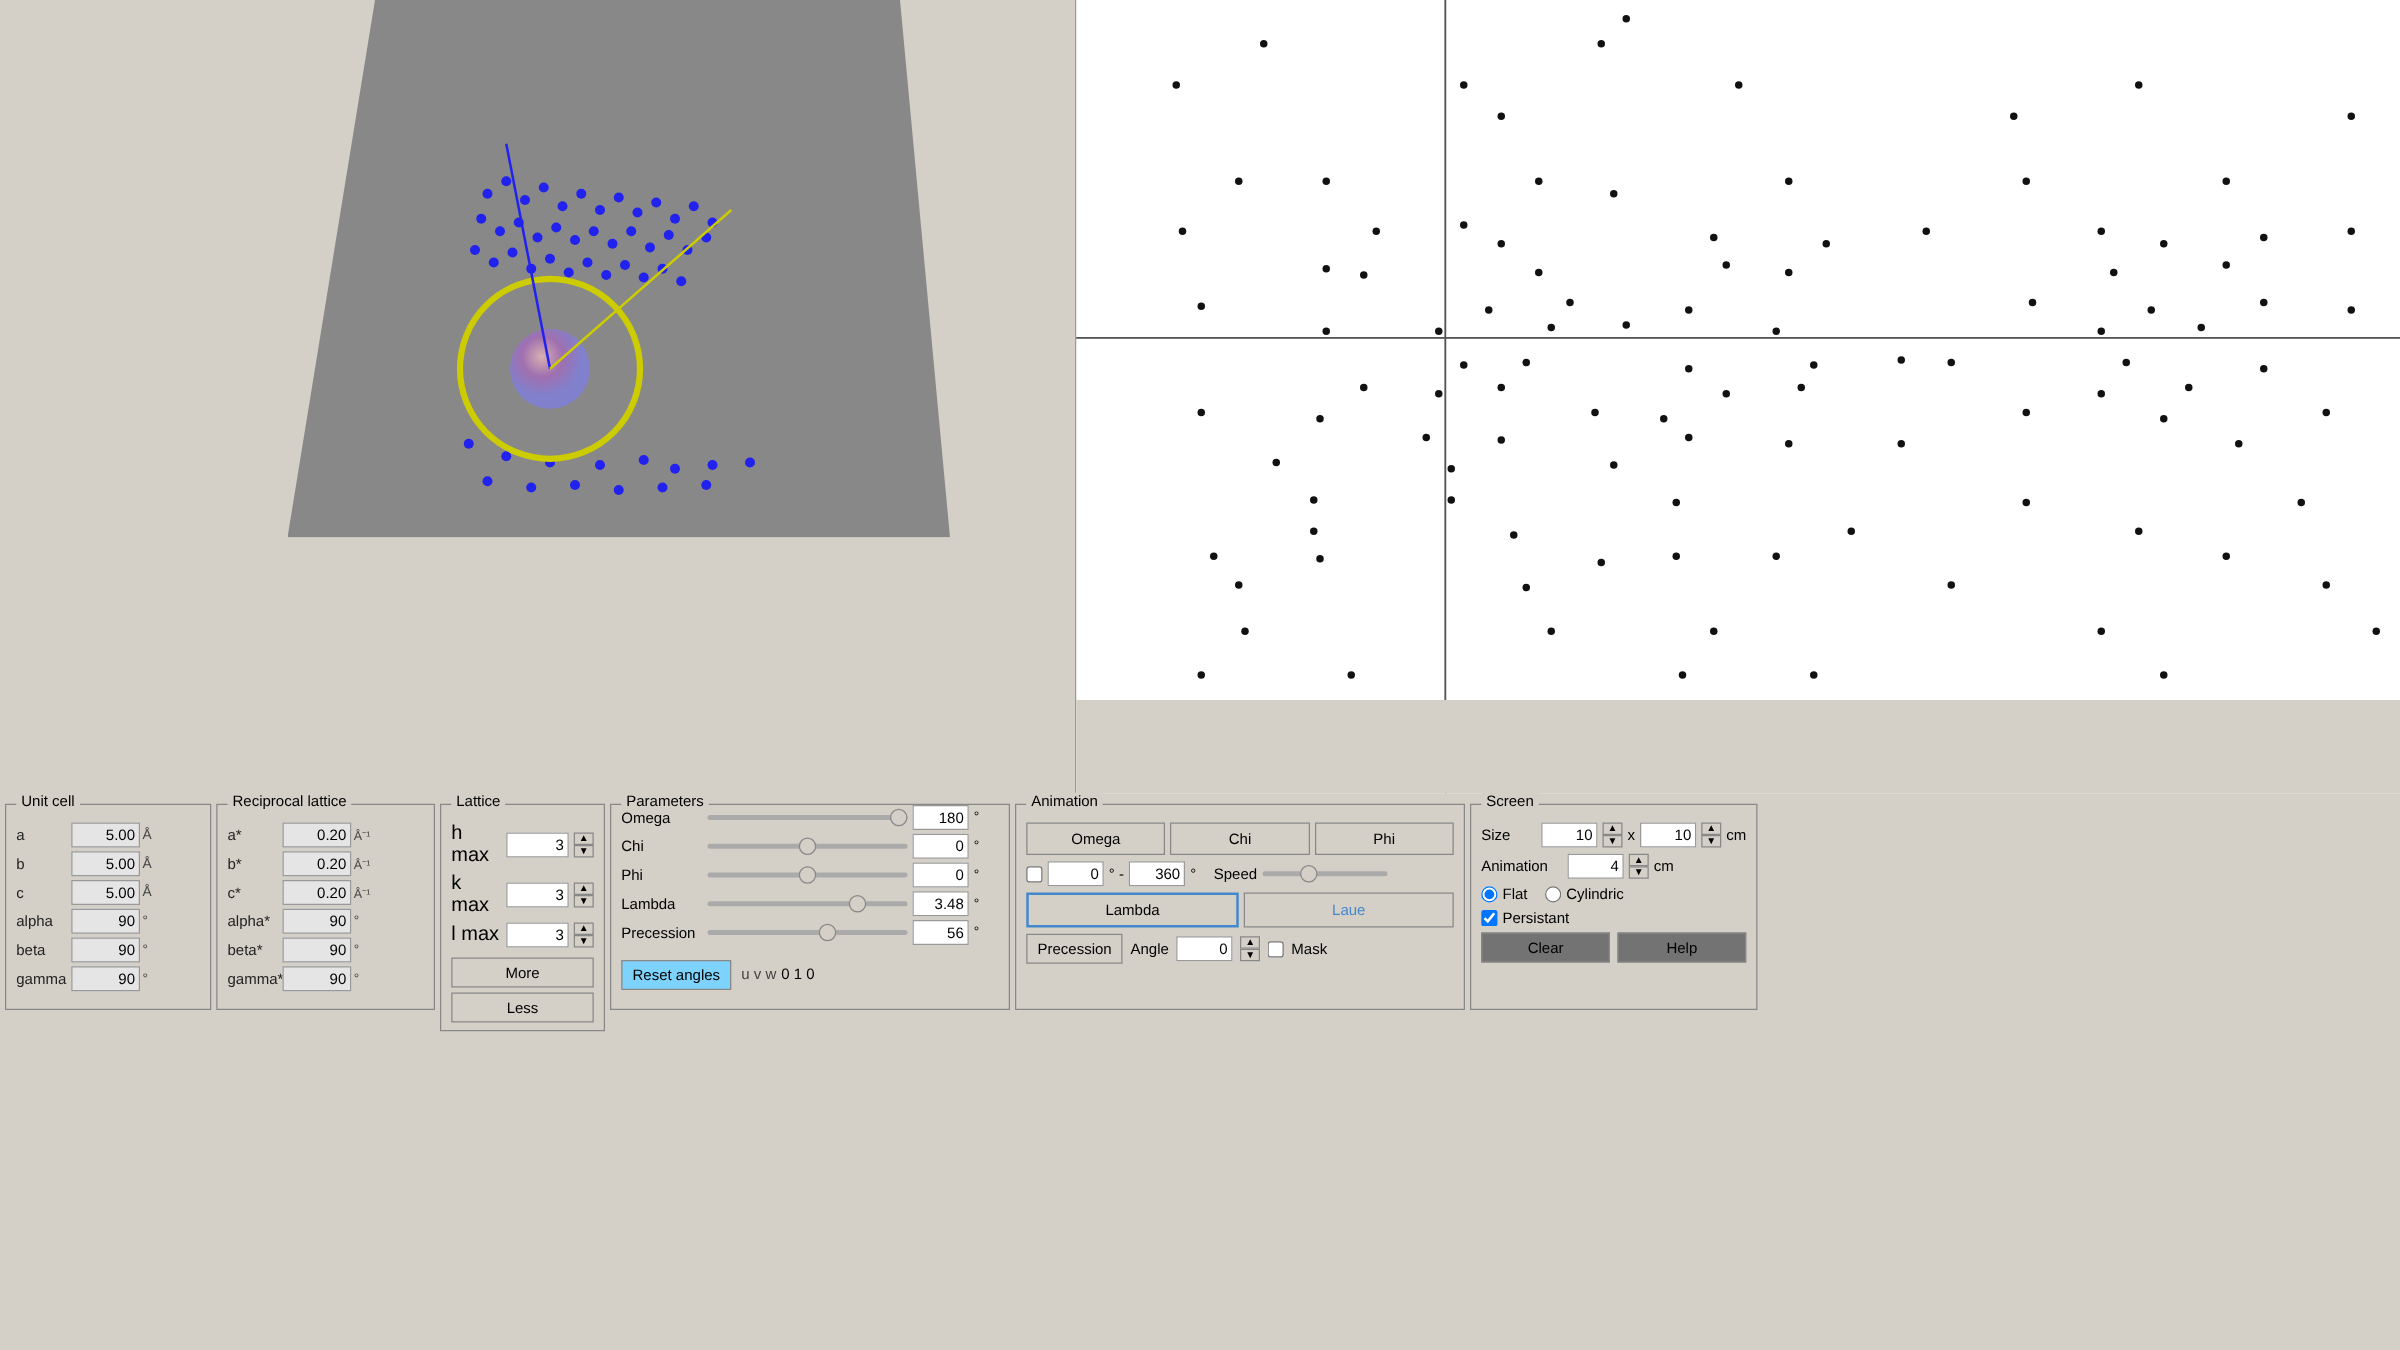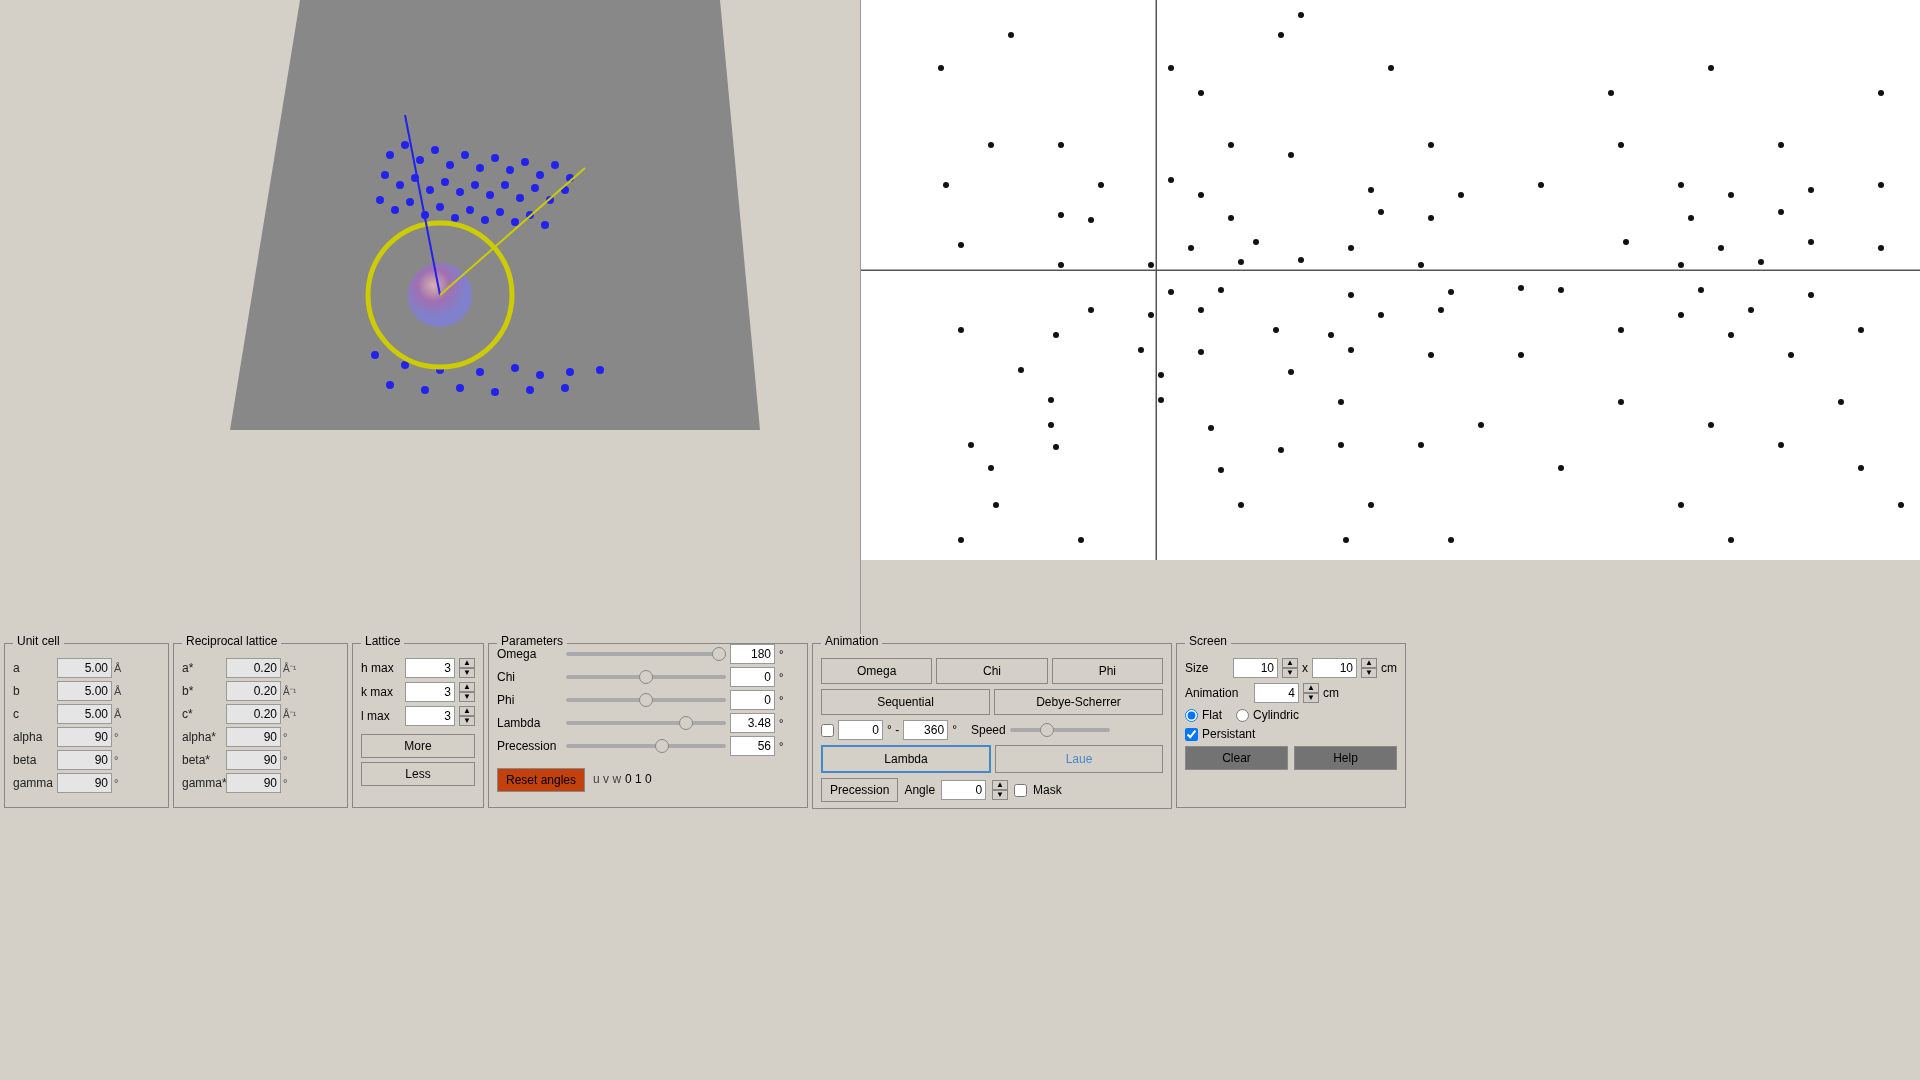--- a/index.html
+++ b/index.html
@@ -142,21 +142,21 @@
 
     .lattice-row {
       display: flex;
       align-items: center;
       margin-bottom: 4px;
       gap: 4px;
     }
 
     .lattice-label {
       width: 42px;
-      font-size: 12px;
+      font-size: 16px;
     }
 
     .lattice-input {
       width: 50px;
       height: 20px;
       border: 1px solid #999;
       background: white;
       text-align: right;
       font-size: 12px;
       padding: 0 3px;
@@ -241,21 +241,21 @@
     }
 
     .slider-deg {
       font-size: 11px;
       width: 12px;
     }
 
     .reset-btn {
       margin-top: 6px;
       padding: 4px 8px;
-      background: #c2410c;
+      background: #7dd3fc;
       border: 1px solid #888;
       font-size: 12px;
       cursor: pointer;
     }
 
     .uvw-row {
       display: flex;
       align-items: center;
       margin-top: 4px;
       gap: 4px;
@@ -828,24 +828,20 @@
         </div>
       </div>
 
       <div class="section-box animation-section">
         <span class="section-title">Animation</span>
         <div class="anim-btn-row">
           <button class="anim-btn">Omega</button>
           <button class="anim-btn">Chi</button>
           <button class="anim-btn">Phi</button>
         </div>
-        <div class="anim-btn-row">
-          <button class="anim-btn">Sequential</button>
-          <button class="anim-btn">Debye-Scherrer</button>
-        </div>
         <div class="anim-range-row">
           <input type="checkbox" class="anim-checkbox" style="">
           <input class="anim-range-input" type="text" value="0" style="">
           <span class="anim-text">° -</span>
           <input class="anim-range-input" type="text" value="360" style="">
           <span class="anim-text">°</span>
           <span class="anim-text" style="margin-left:10px;">Speed</span>
           <div class="speed-slider">
             <div class="speed-thumb"></div>
           </div>

